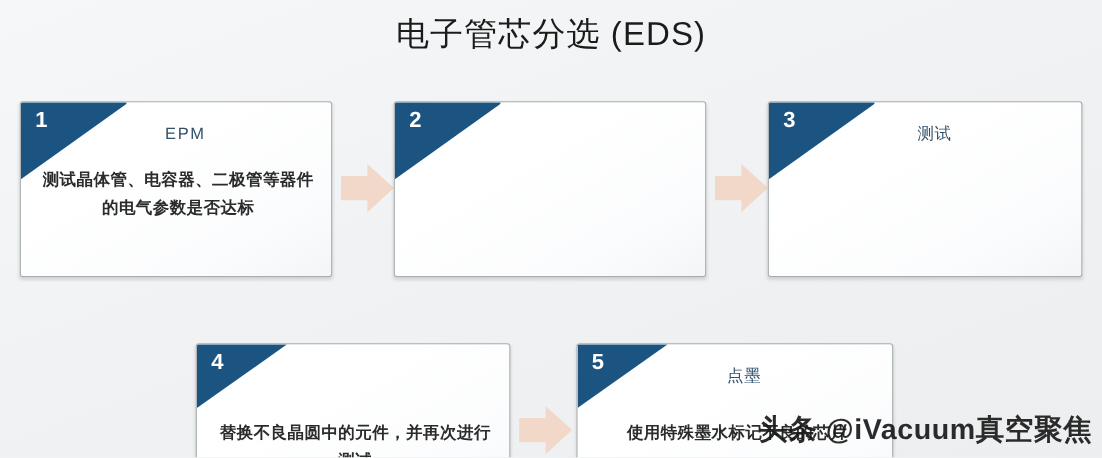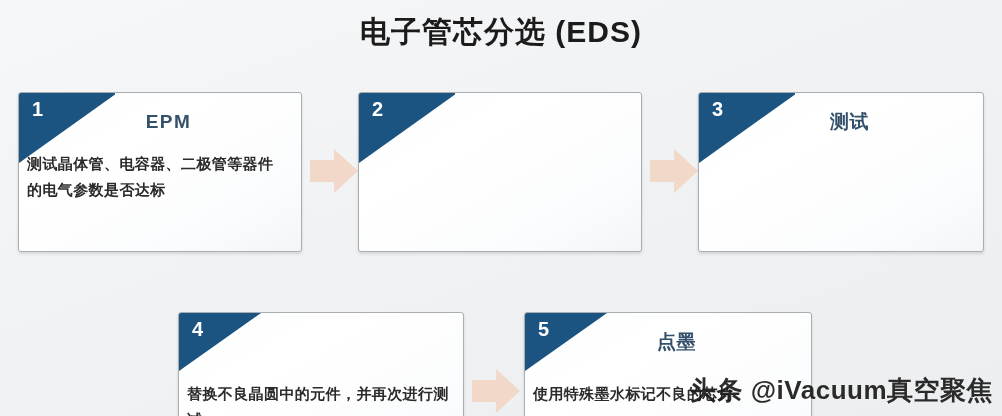--- a/index.html
+++ b/index.html
@@ -25,21 +25,21 @@
   }
 
   
   #page-title {
     position: absolute;
     left: 0;
     top: 12px;
     width: 1002px;
     text-align: center;
     font-size: 30px;
-    font-weight: 700;
+    font-weight: 400;
     color: #1b1b1b;
     letter-spacing: 1px;
     line-height: 40px;
     white-space: nowrap;
   }
 
   
   .card {
     position: absolute;
     background: linear-gradient(150deg, #fdfefe 0%, #ffffff 35%, #fbfcfd 75%, #f3f6f8 100%);
@@ -83,38 +83,38 @@
     color: #ffffff;
     line-height: 22px;
   }
 
   .card-heading {
     position: absolute;
     left: 0;
     right: 0;
     top: 16px;
     text-align: center;
-    font-size: 19px;
-    font-weight: 700;
+    font-size: 15px;
+    font-weight: 400;
     color: #33506b;
     line-height: 26px;
     letter-spacing: 0.5px;
     padding-left: 17px;
   }
   .card-heading.en {
     color: #35506a;
     letter-spacing: 1.5px;
   }
 
   .card-body {
     position: absolute;
-    left: 8px;
+    left: 18px;
     right: 14px;
     top: 56px;
-    text-align: left;
+    text-align: center;
     font-size: 15px;
     font-weight: 700;
     color: #2b2b2b;
     line-height: 26px;
     letter-spacing: 0.4px;
   }
 
   
   #card-1 { left: 18px;  top: 92px;  width: 282px; height: 158px; }
   #card-2 { left: 358px; top: 92px;  width: 282px; height: 158px; }

